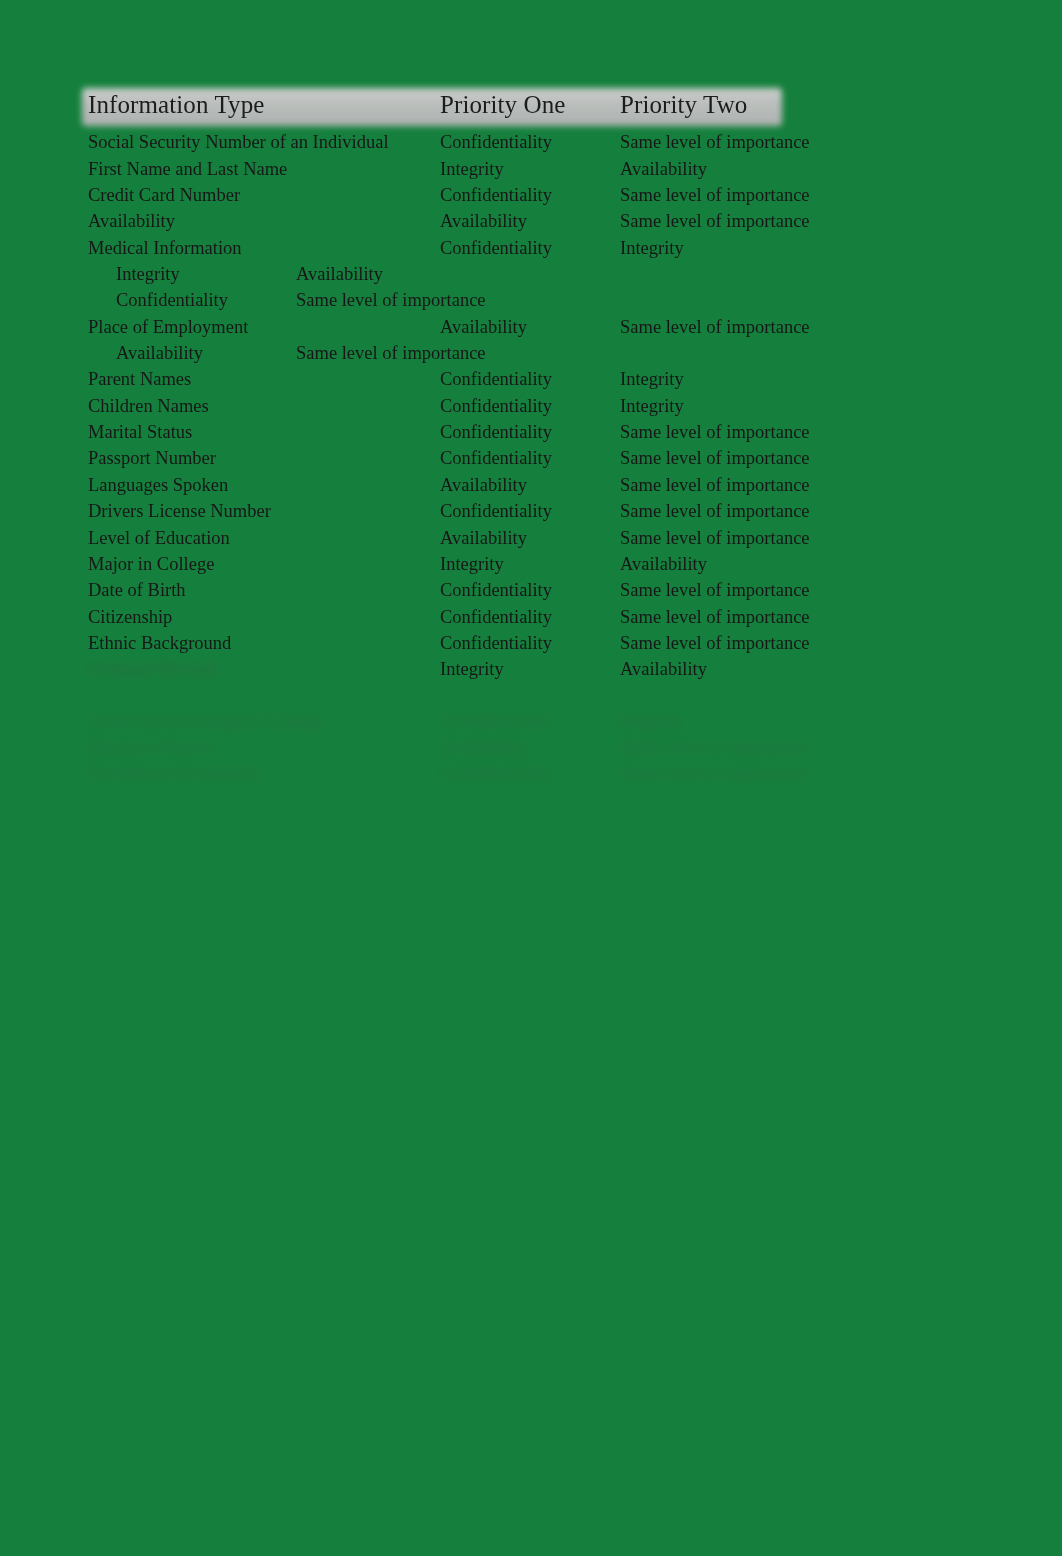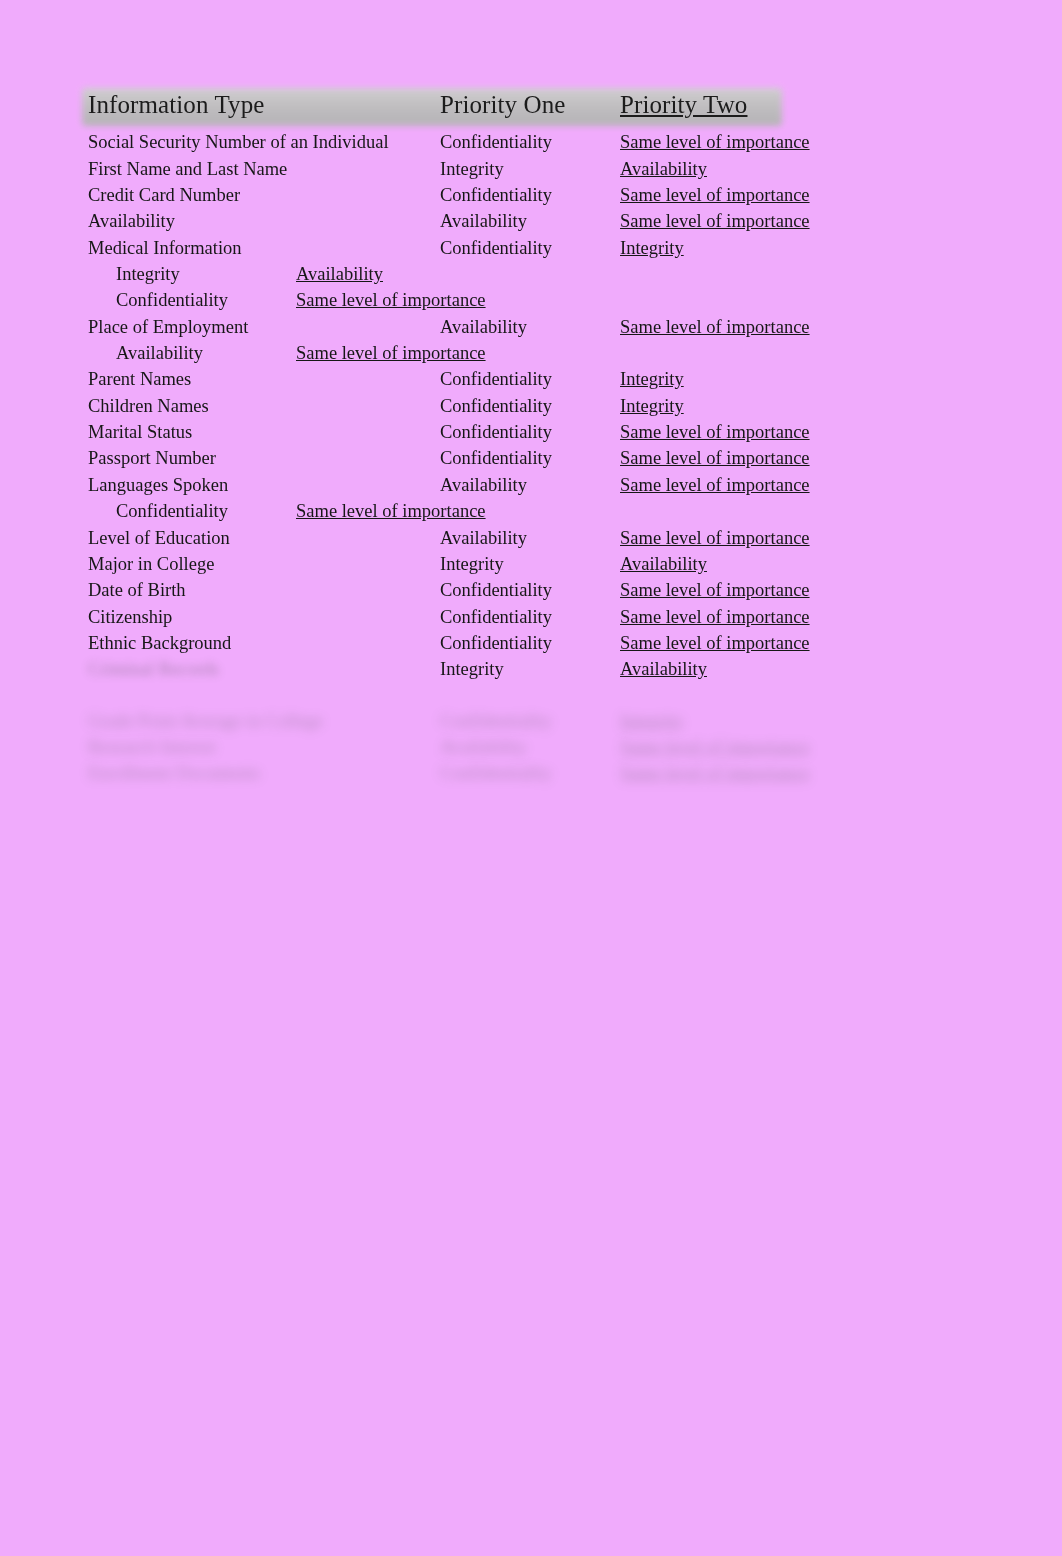--- a/index.html
+++ b/index.html
@@ -15,21 +15,21 @@
     color: #1a1a1a;
     overflow: hidden;
   }
 
   #page {
     position: absolute;
     left: 0;
     top: 0;
     width: 1062px;
     height: 1556px;
-    background: #f0abfc;
+    background: #15803d;
   }
 
   #table-wrap {
     position: absolute;
     left: 88px;
     top: 88px;
     width: 720px;
   }
 
   
@@ -62,21 +62,21 @@
     font-size: 25px;
     line-height: 34px;
     letter-spacing: 0.1px;
     color: #1c1c1c;
     white-space: nowrap;
   }
 
   
   .c1 { width: 324px; flex: 0 0 324px; }
   .c2 { width: 180px; flex: 0 0 180px; margin-left: 28px; }
-  .c3 { width: 216px; flex: 0 0 216px; text-decoration: underline; }
+  .c3 { width: 216px; flex: 0 0 216px; }
 
   
   .body-rows {
     position: relative;
     margin-top: 1px;
   }
   .row {
     display: flex;
     align-items: flex-end;
     height: 26.35px;
@@ -181,20 +181,21 @@
           <div class="cell c1">Passport Number</div>
           <div class="cell c2">Confidentiality</div>
           <div class="cell c3">Same level of importance</div>
         </div>
         <div class="row">
           <div class="cell c1">Languages Spoken</div>
           <div class="cell c2">Availability</div>
           <div class="cell c3">Same level of importance</div>
         </div>
         <div class="row">
+          <div class="cell c1">Drivers License Number</div>
           <div class="cell c2">Confidentiality</div>
           <div class="cell c3">Same level of importance</div>
         </div>
         <div class="row">
           <div class="cell c1">Level of Education</div>
           <div class="cell c2">Availability</div>
           <div class="cell c3">Same level of importance</div>
         </div>
         <div class="row">
           <div class="cell c1">Major in College</div>

